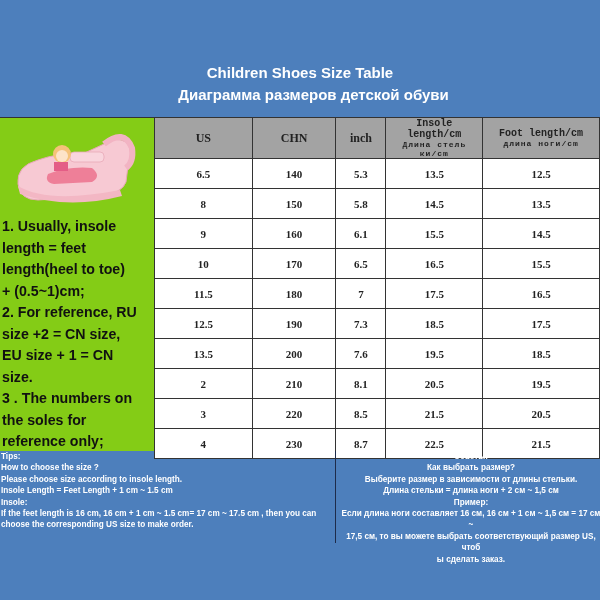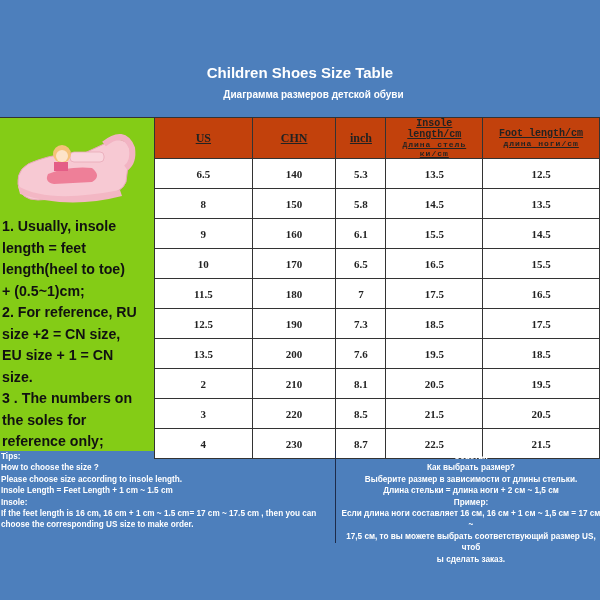--- a/index.html
+++ b/index.html
@@ -1,26 +1,26 @@
 <!DOCTYPE html>
 <html><head>
 <meta charset="utf-8">
 <style>
   html, body { margin:0; padding:0; }
   body { width:600px; height:600px; background:#4d7fbc; position:relative; overflow:hidden; font-family:"Liberation Sans", sans-serif; }
   .title-block { position:absolute; left:0; top:62px; width:600px; text-align:center; color:#fff; font-weight:bold; }
   .title-en { font-size:15px; line-height:22px; margin-left:0; }
-  .title-ru { font-size:10px; line-height:22px;padding-left:27px; }
+  .title-ru { font-size:15px; line-height:22px;padding-left:27px; }
   .left-panel { position:absolute; left:0; top:117px; width:154px; height:333px; background:#84cc16; border-top:1px solid #333; }
   .shoe { position:absolute; left:8px; top:4px; width:130px; height:90px; }
   .notes { position:absolute; left:2px; top:98px; width:152px; font-weight:bold; font-size:14.2px; line-height:21.5px; color:#111; }
   .notes div { white-space:nowrap; }
   table.size { position:absolute; left:154px; top:117px; border-collapse:collapse; background:#fff; font-family:"Liberation Serif", serif; }
   table.size td, table.size th { border:1px solid #333; text-align:center; font-size:11px; font-weight:bold; color:#222; padding:0; }
-  table.size th { background:#c2410c; height:33px; font-weight:bold; font-size:12px;text-decoration:underline; }
+  table.size th { background:#a3a3a3; height:33px; font-weight:bold; font-size:12px; }
   table.size td { height:29px; }
   th .sub { display:block; font-size:8px; font-family:"Liberation Mono", monospace; letter-spacing:1px; line-height:9px; }
   th .main { display:block; font-family:"Liberation Mono", monospace; font-size:10px; line-height:11px; }
   .tips { position:absolute; top:451px; color:#fff; font-size:8.2px; line-height:11.4px; font-weight:bold; }
   .tips-en { left:1px; width:332px; }
   .tips-ru { left:340px; width:262px;text-align:center; }
   .divider { position:absolute; left:335px; top:451px; width:1px; height:92px; background:#1d2b4a; }
 </style>
 </head>
 <body>

